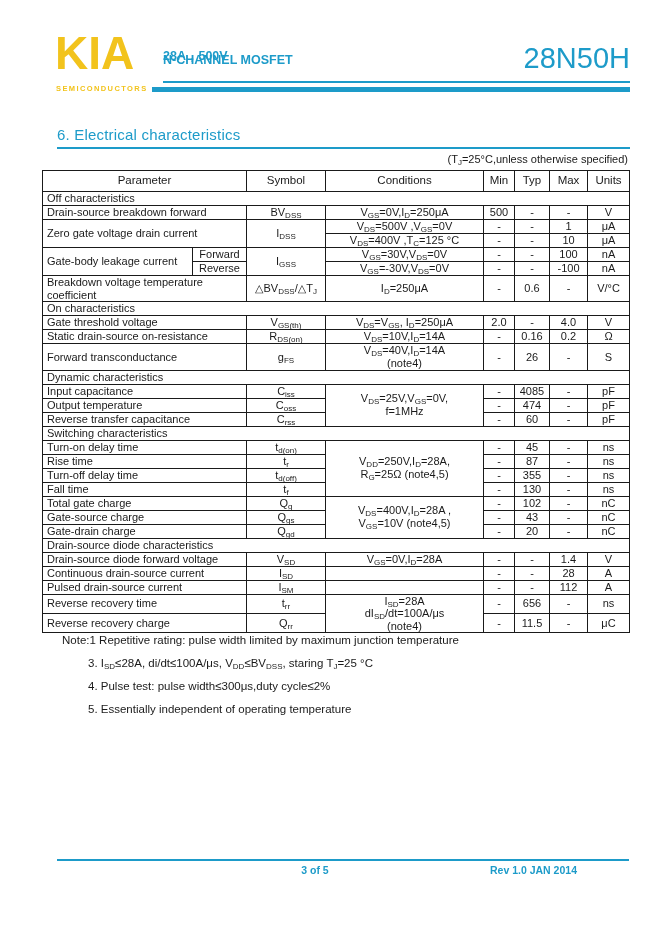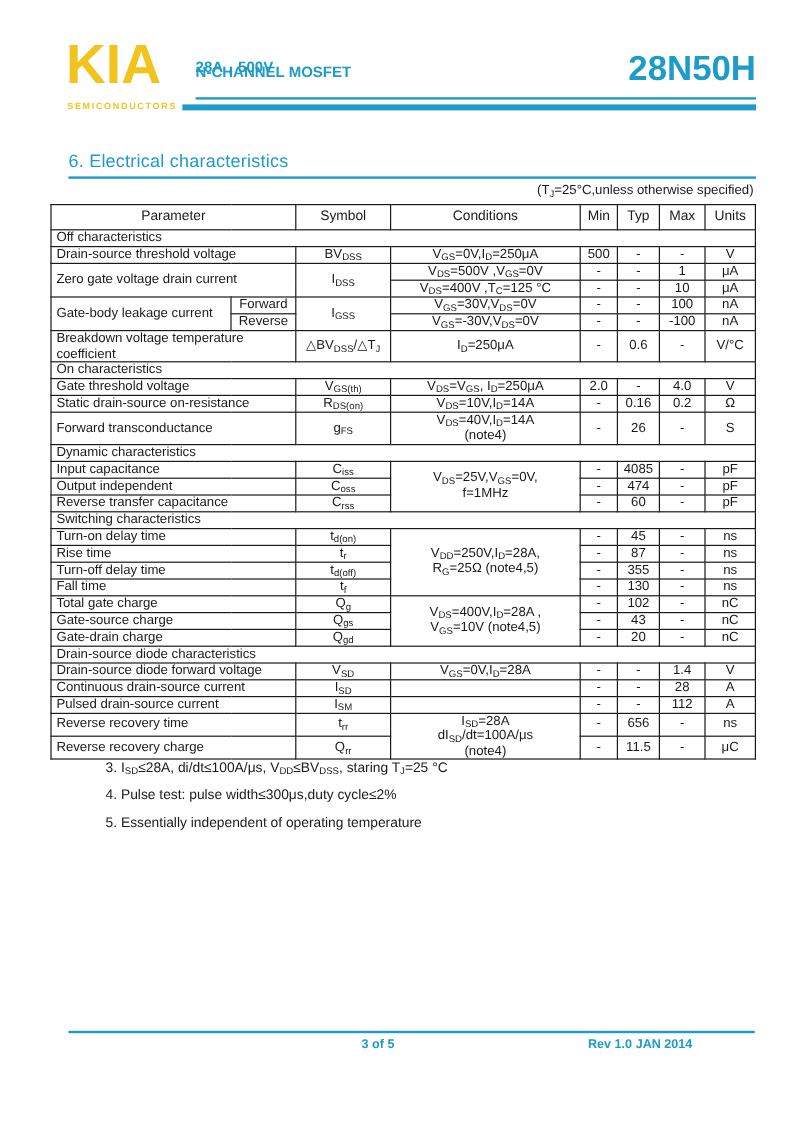--- a/index.html
+++ b/index.html
@@ -13,21 +13,21 @@
     font-family:"Liberation Sans",sans-serif;color:var(--text);
     overflow:hidden;
   }
   .abs{position:absolute;}
 
   
   #logo-text{left:55px;top:26px;font-size:46px;font-weight:bold;color:var(--logo);line-height:1.2;}
   #logo-sub{left:56px;top:84px;font-size:7.5px;font-weight:bold;color:var(--logo);letter-spacing:1.4px;text-align:right;}
   #rating-line{left:163px;top:48px;font-size:12.5px;font-weight:bold;color:var(--accent);}
   #type-line{left:163px;top:53px;font-size:12.5px;font-weight:bold;color:var(--accent);}
-  #part-number{right:32px;top:42px;font-size:29px;font-weight:700;color:var(--accent);}
+  #part-number{right:32px;top:42px;font-size:29px;font-weight:400;color:var(--accent);}
   #hr-thin{left:163px;top:81px;width:467px;height:2px;background:var(--accent);}
   #hr-thick{left:152px;top:87px;width:478px;height:5px;background:var(--accent);}
 
   
   #section-title{left:57px;top:126px;font-size:15px;color:var(--accent);letter-spacing:0.2px;}
   #title-underline{left:57px;top:147px;width:573px;height:2px;background:var(--accent);}
   #spec-note{right:34px;top:153px;font-size:11px;color:var(--text);padding-left:16px;}
 
   
   #echar-table{
@@ -91,21 +91,21 @@
         <th>Typ</th>
         <th>Max</th>
         <th>Units</th>
       </tr>
     </thead>
   <tbody>
       <tr>
         <td colspan="8" class="section-row">Off characteristics</td>
       </tr>
       <tr>
-        <td colspan="2" class="param">Drain-source threshold voltage</td>
+        <td colspan="2" class="param">Drain-source breakdown forward</td>
         <td>BV<sub>DSS</sub></td>
         <td>V<sub>GS</sub>=0V,I<sub>D</sub>=250μA</td>
         <td>500</td>
         <td>-</td>
         <td>-</td>
         <td>V</td>
       </tr>
       <tr>
         <td colspan="2" rowspan="2" class="param">Zero gate voltage drain current</td>
         <td rowspan="2">I<sub>DSS</sub></td>
@@ -185,21 +185,21 @@
       <tr>
         <td colspan="2" class="param">Input capacitance</td>
         <td>C<sub>iss</sub></td>
         <td rowspan="3">V<sub>DS</sub>=25V,V<sub>GS</sub>=0V,<br>f=1MHz</td>
         <td>-</td>
         <td>4085</td>
         <td>-</td>
         <td>pF</td>
       </tr>
       <tr>
-        <td colspan="2" class="param">Output independent</td>
+        <td colspan="2" class="param">Output temperature</td>
         <td>C<sub>oss</sub></td>
         <td>-</td>
         <td>474</td>
         <td>-</td>
         <td>pF</td>
       </tr>
       <tr>
         <td colspan="2" class="param">Reverse transfer capacitance</td>
         <td>C<sub>rss</sub></td>
         <td>-</td>
@@ -312,20 +312,21 @@
         <td>Q<sub>rr</sub></td>
         <td>-</td>
         <td>11.5</td>
         <td>-</td>
         <td>μC</td>
       </tr>
     </tbody>
 </table>
 
 <div class="abs" id="notes">
+    <div class="note-line">Note:1 Repetitive rating: pulse width limited by maximum junction temperature</div>
     <div class="note-line indent">3. I<sub>SD</sub>≤28A, di/dt≤100A/μs, V<sub>DD</sub>≤BV<sub>DSS</sub>, staring T<sub>J</sub>=25 °C</div>
     <div class="note-line indent">4. Pulse test: pulse width≤300μs,duty cycle≤2%</div>
     <div class="note-line indent">5. Essentially independent of operating temperature</div>
   </div>
 
 <div class="abs" id="footer-line"></div>
 <div class="abs" id="footer-page">3 of 5</div>
 <div class="abs" id="footer-rev">Rev 1.0 JAN 2014</div>
 
 </body></html>

